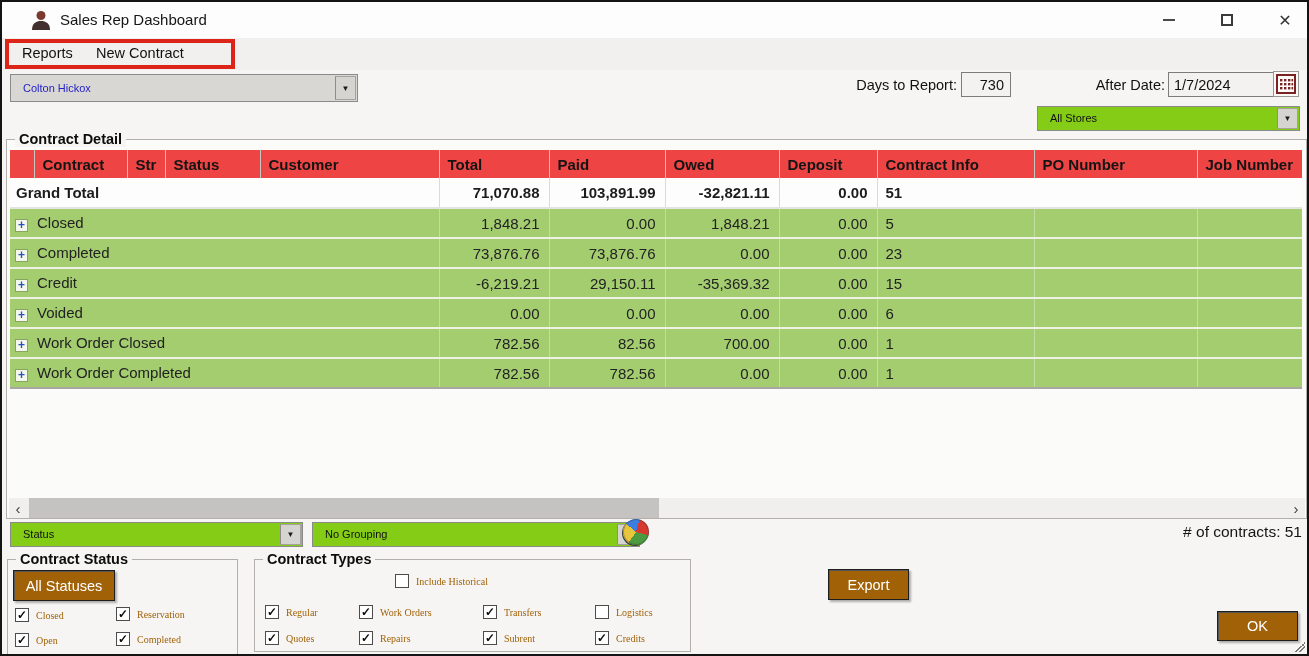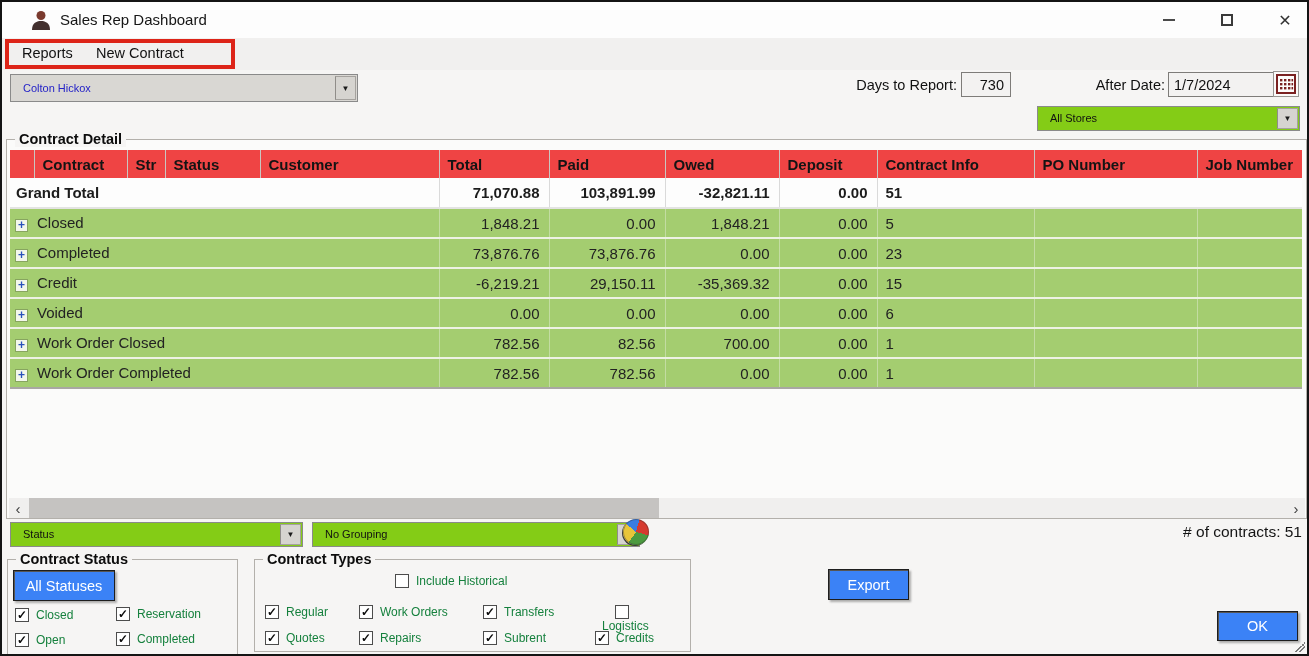--- a/index.html
+++ b/index.html
@@ -73,31 +73,31 @@
   
   .status-combo { left:8px; top:520px; width:293px; height:25px; }
   .grouping-combo { left:310px; top:520px; width:328px; height:25px; }
   .pie-icon { position:absolute; left:621px; top:517px; width:26px; height:26px; border-radius:50%;
               background:conic-gradient(from -50deg, #3b7de0 0 65deg, #d63a2f 65deg 155deg, #4c9a3f 155deg 265deg, #e8c53a 265deg 360deg);
               box-shadow:-1px 1px 0 #3a3a3a, inset 0 0 0 1px rgba(40,40,40,.35); }
   .count-lbl { position:absolute; left:1080px; top:521px; width:220px; text-align:right; font-size:15.5px; color:#141414; }
   
   .gb-status { left:5px; top:557px; width:231px; height:96px; background:#f6f5f4; border-bottom:none; }
   .gb-types  { left:252px; top:557px; width:437px; height:93px; background:#f6f5f4; }
-  .dark-btn { position:absolute; background:#3b82f6; color:#fff; font-size:14.5px; text-align:right;
+  .dark-btn { position:absolute; background:#a16207; color:#fff; font-size:14.5px; text-align:right;
               border:1px solid #1e1e1e; box-shadow:2px 2px 2px rgba(0,0,0,.3), inset 1px 1px 0 #565554;
               display:flex; align-items:center; justify-content:center; font-family:"Liberation Sans", sans-serif; }
   .btn-allstatuses { left:5px; top:10px; width:102px; height:31px; }
   .btn-export { left:826px; top:567px; width:81px; height:31px; }
   .btn-ok { left:1215px; top:609px; width:81px; height:30px; }
   .cb-row { position:absolute; display:flex; align-items:center; }
   .cb { width:14px; height:14px; background:#fff; border:1px solid #4c4c4c; box-shadow:inset 0 0 0 1px #fdfdfd;
         display:inline-flex; align-items:center; justify-content:center; flex:none; }
   .cb[data-checked="true"]::after { content:"✓"; font-size:12px; font-weight:bold; color:#0a0a0a; margin-top:-1px; }
-  .cb-label { margin-left:7px; font-size:12px; color:#15803d; white-space:nowrap; }
+  .cb-label { margin-left:7px; font-size:10px; color:#a16207; white-space:nowrap;font-family:Liberation Serif, serif; }
   .resize-grip { position:absolute; right:2px; bottom:2px; width:10px; height:10px;
                  background:linear-gradient(135deg, transparent 50%, #7a7a7a 50%, #7a7a7a 60%, transparent 60%, transparent 70%, #7a7a7a 70%, #7a7a7a 80%, transparent 80%); }
 </style>
 </head>
 <body>
 
 <div class="window">
 
   <div class="titlebar">
     <svg class="app-icon" viewBox="0 0 22 22">
@@ -313,21 +313,21 @@
       <span class="cb-label">Regular</span>
     </div>
     <div class="cb-row" style="left:104px; top:45px;">
       <span class="cb" data-checked="true"></span>
       <span class="cb-label">Work Orders</span>
     </div>
     <div class="cb-row" style="left:228px; top:45px;">
       <span class="cb" data-checked="true"></span>
       <span class="cb-label">Transfers</span>
     </div>
-    <div class="cb-row" style="left:340px; top:45px;flex-direction:column;">
+    <div class="cb-row" style="left:340px; top:45px;">
       <span class="cb" data-checked="false"></span>
       <span class="cb-label">Logistics</span>
     </div>
     <div class="cb-row" style="left:10px; top:71px;">
       <span class="cb" data-checked="true"></span>
       <span class="cb-label">Quotes</span>
     </div>
     <div class="cb-row" style="left:104px; top:71px;">
       <span class="cb" data-checked="true"></span>
       <span class="cb-label">Repairs</span>

